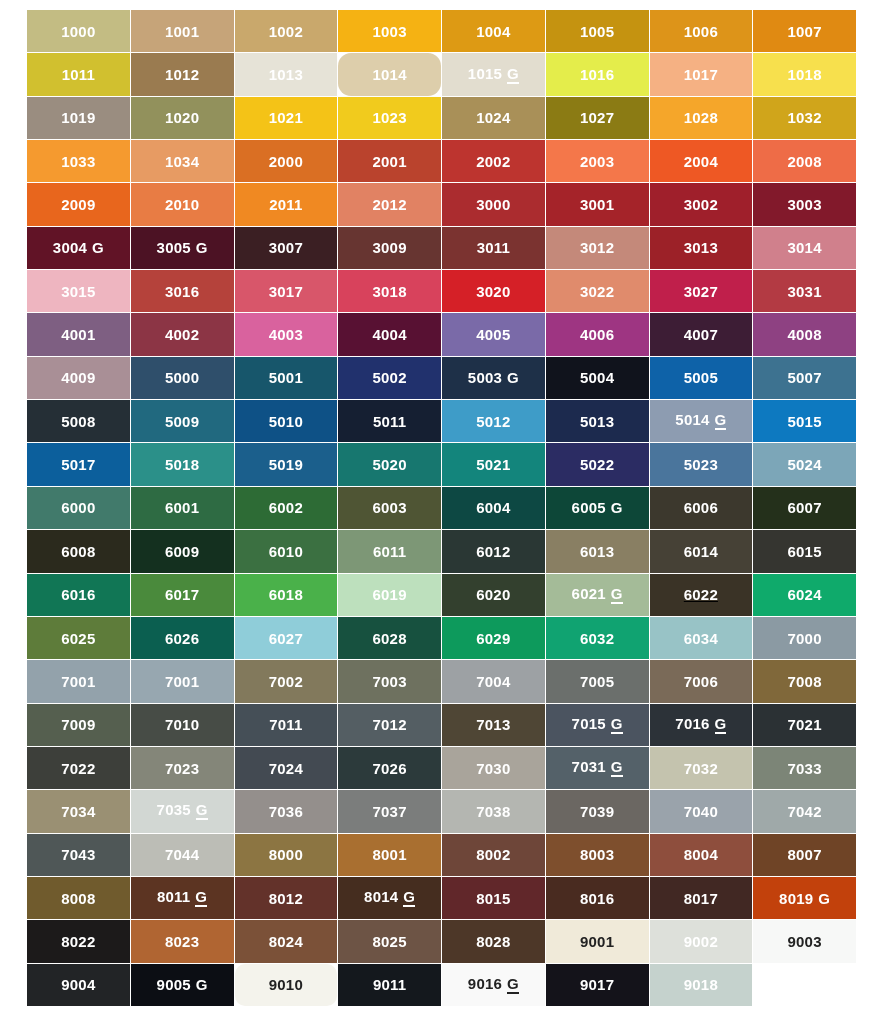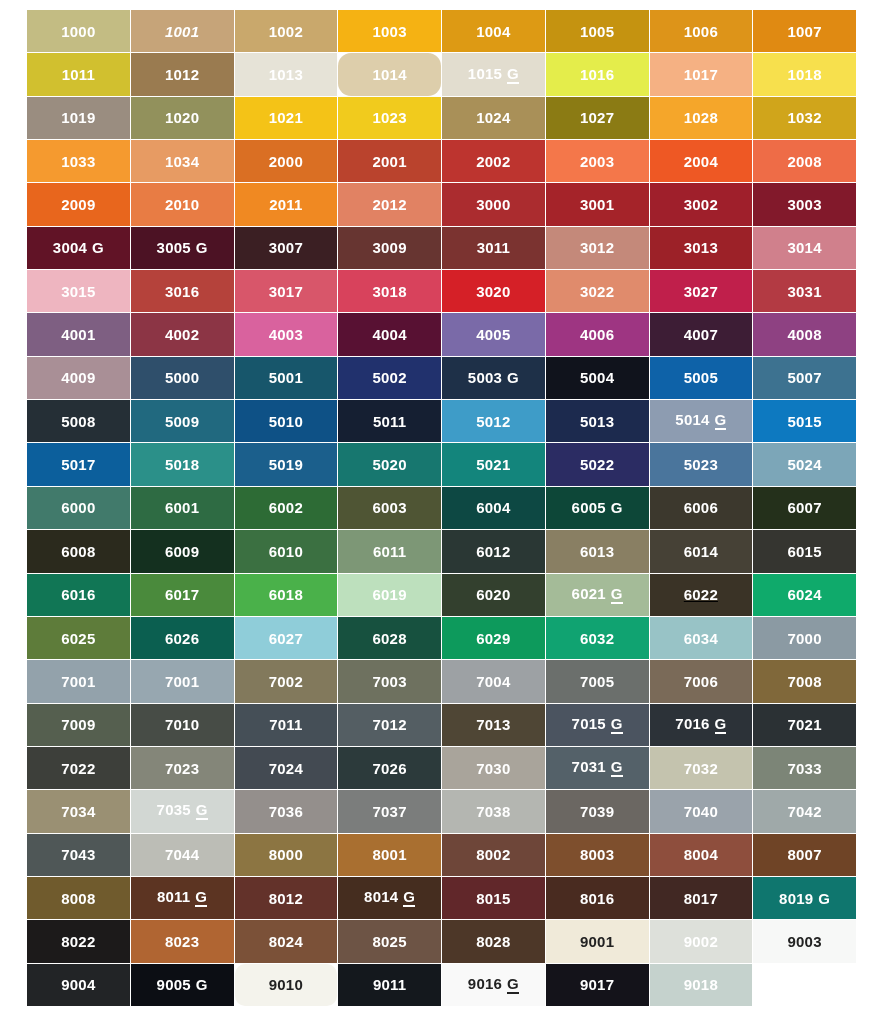--- a/index.html
+++ b/index.html
@@ -65,21 +65,21 @@
   .swatch.dark-text .swatch-label { color: #222222; }
 </style>
 </head>
 <body>
 
 <div id="chart-root">
   <div id="swatch-grid">
       <div class="swatch light-text" style="background: rgb(195, 188, 131);">
         <span class="swatch-label">1000</span>
       </div>
-      <div class="swatch light-text" style="background: rgb(198, 164, 121); font-style: italic;">
+      <div class="swatch light-text" style="background: rgb(198, 164, 121);">
         <span class="swatch-label">1001</span>
       </div>
       <div class="swatch light-text" style="background: rgb(201, 168, 108);">
         <span class="swatch-label">1002</span>
       </div>
       <div class="swatch light-text" style="background: rgb(245, 178, 19);">
         <span class="swatch-label">1003</span>
       </div>
       <div class="swatch light-text" style="background: rgb(221, 154, 20);">
         <span class="swatch-label">1004</span>
@@ -563,21 +563,21 @@
       </div>
       <div class="swatch light-text" style="background: rgb(97, 39, 42);">
         <span class="swatch-label">8015</span>
       </div>
       <div class="swatch light-text" style="background: rgb(73, 43, 32);">
         <span class="swatch-label">8016</span>
       </div>
       <div class="swatch light-text" style="background: rgb(65, 40, 35);">
         <span class="swatch-label">8017</span>
       </div>
-      <div class="swatch light-text" style="background: #0f766e;">
+      <div class="swatch light-text" style="background: #c2410c;">
         <span class="swatch-label">8019<span class="gloss-mark">G</span></span>
       </div>
       <div class="swatch light-text" style="background: rgb(28, 26, 26);">
         <span class="swatch-label">8022</span>
       </div>
       <div class="swatch light-text" style="background: rgb(176, 101, 50);">
         <span class="swatch-label">8023</span>
       </div>
       <div class="swatch light-text" style="background: rgb(123, 81, 56);">
         <span class="swatch-label">8024</span>

